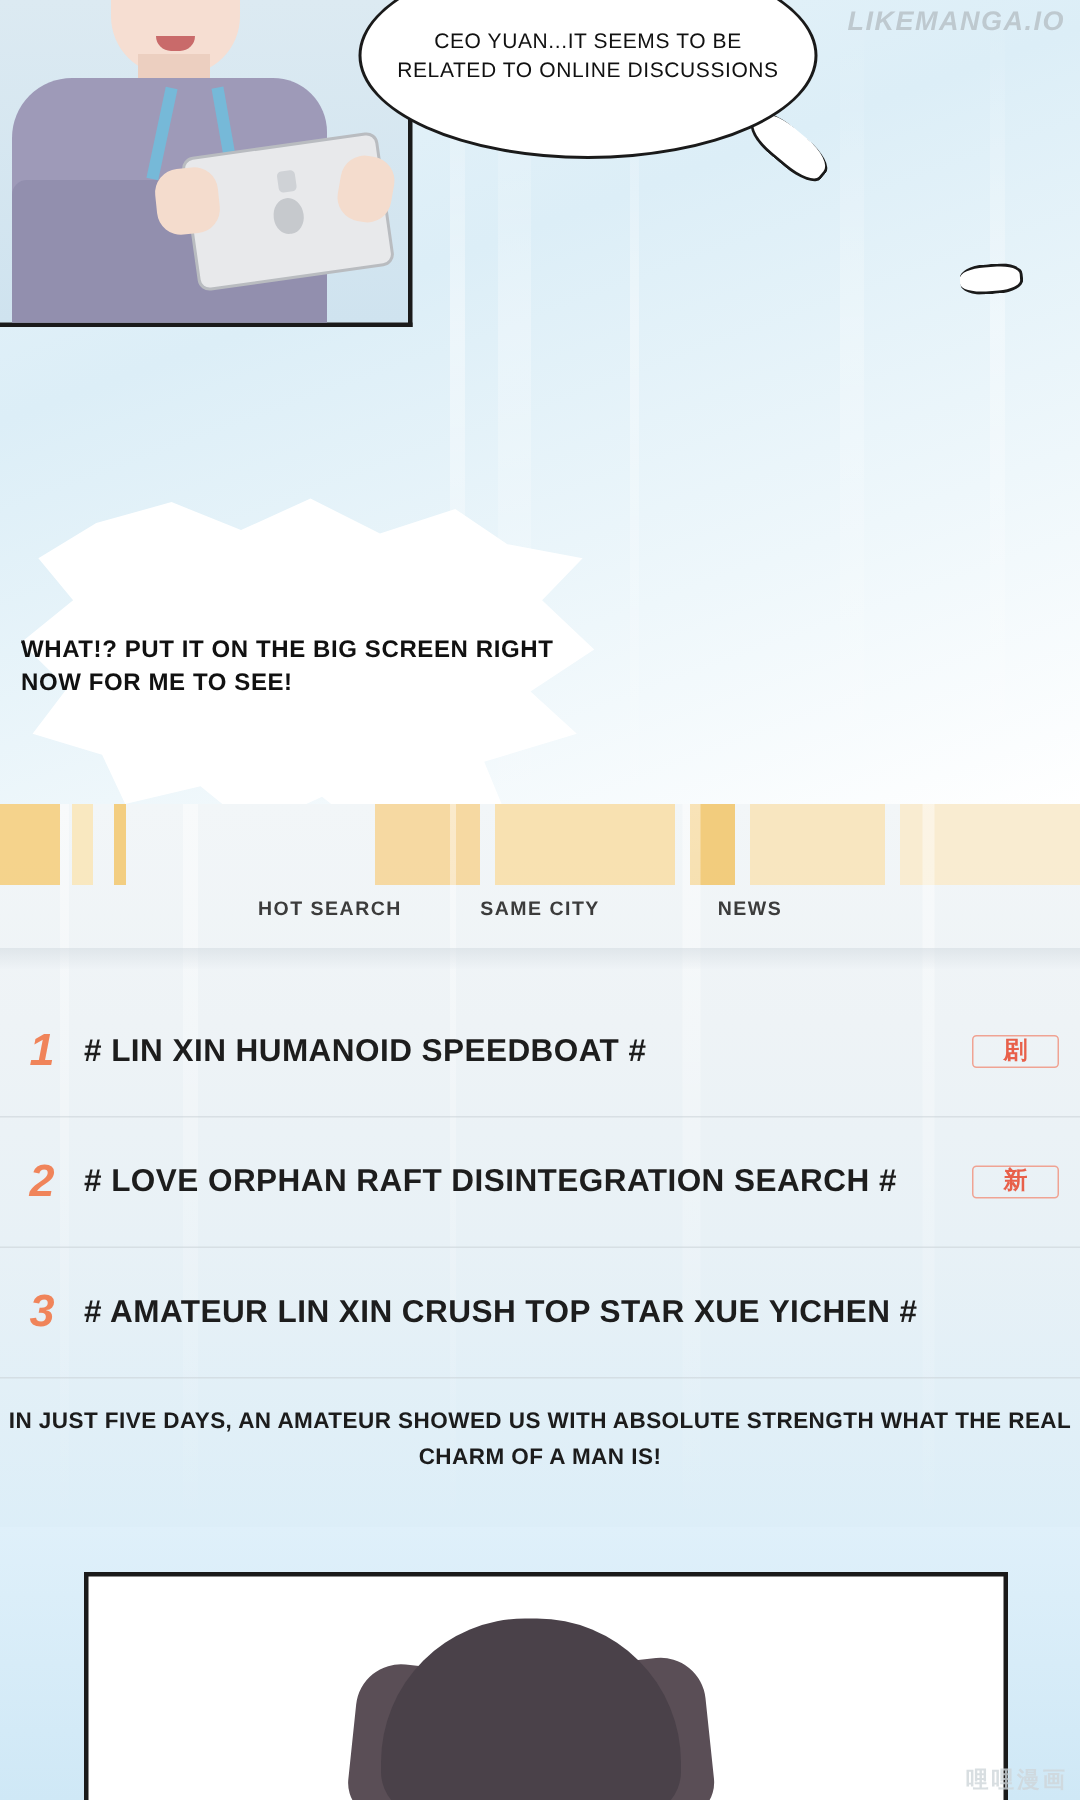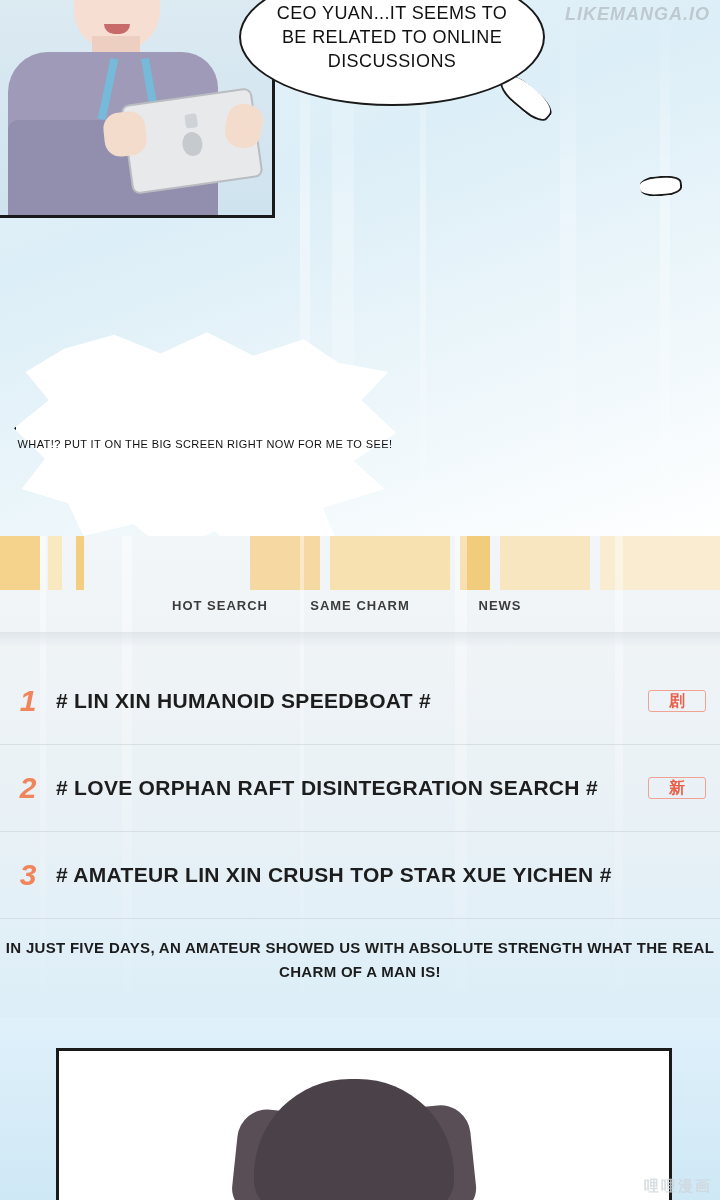--- a/index.html
+++ b/index.html
@@ -161,21 +161,21 @@
     display: flex;
     align-items: center;
     justify-content: center;
     text-align: center;
     color: #111;
     line-height: 1.35;
     letter-spacing: .4px;
   }
   .bubble-text {
     padding: 0 22px;
-    font-size: 18px;
+    font-size: 14px;
     font-weight: 500;
   }
   #bubble1 {
     left: 239px; top: -32px;
     width: 302px; height: 134px;
   }
   #bubble2 {
     left: 296px; top: 104px;
     width: 356px; height: 172px;
   }
@@ -213,23 +213,23 @@
       18% 88%, 14% 74%, 2% 68%, 8% 55%, 0% 42%, 9% 30%, 3% 18%
     );
   }
   .shout-text {
     position: absolute;
     left: 14px; top: 330px;
     width: 382px; height: 230px;
     display: flex;
     align-items: center;
     justify-content: center;
-    text-align: right;
-    font-size: 11px;
-    font-weight: 400;
+    text-align: left;
+    font-size: 16px;
+    font-weight: 700;
     color: #111;
     line-height: 1.4;
     letter-spacing: .4px;
   }
   .shout-tail {
     position: absolute;
     left: 266px; top: 500px;
     width: 44px; height: 132px;
     background: #ffffff;
     border-left: 2px solid #1a1a1a;
@@ -431,21 +431,21 @@
     <div class="band-stripe" style="left:600px;width:120px;background:#fbe8c4;"></div>
 
     <div class="vstreak" style="left:40px;"></div>
     <div class="vstreak" style="left:122px;width:10px;"></div>
     <div class="vstreak" style="left:300px;width:4px;"></div>
     <div class="vstreak" style="left:455px;width:12px;"></div>
     <div class="vstreak" style="left:615px;width:8px;"></div>
 
     <div class="tabs">
       <div class="tab">HOT SEARCH</div>
-      <div class="tab">SAME CHARM</div>
+      <div class="tab">SAME CITY</div>
       <div class="tab">NEWS</div>
     </div>
     <div class="tab-underline"></div>
 
     <div class="rank-list">
 
       <div class="rank-row">
         <div class="rank-num">1</div>
         <div class="rank-title"># LIN XIN HUMANOID SPEEDBOAT #</div>
         <div class="rank-badge">剧</div>

